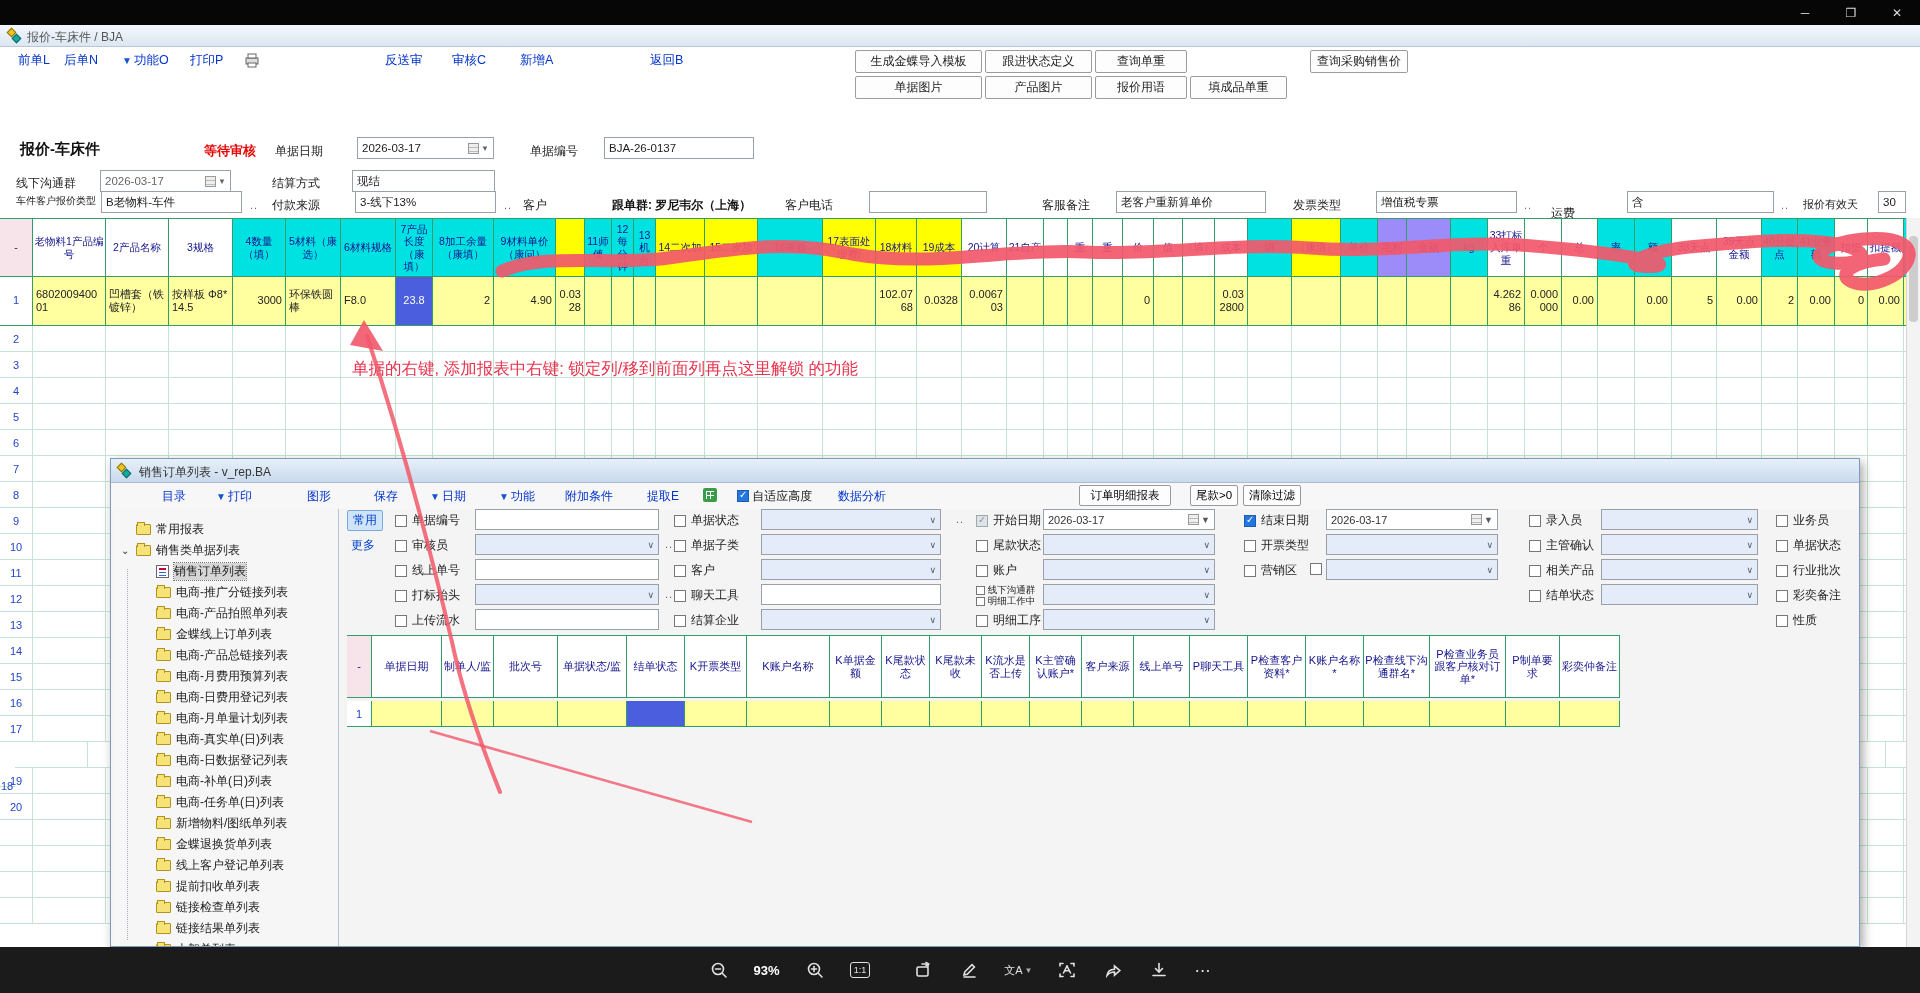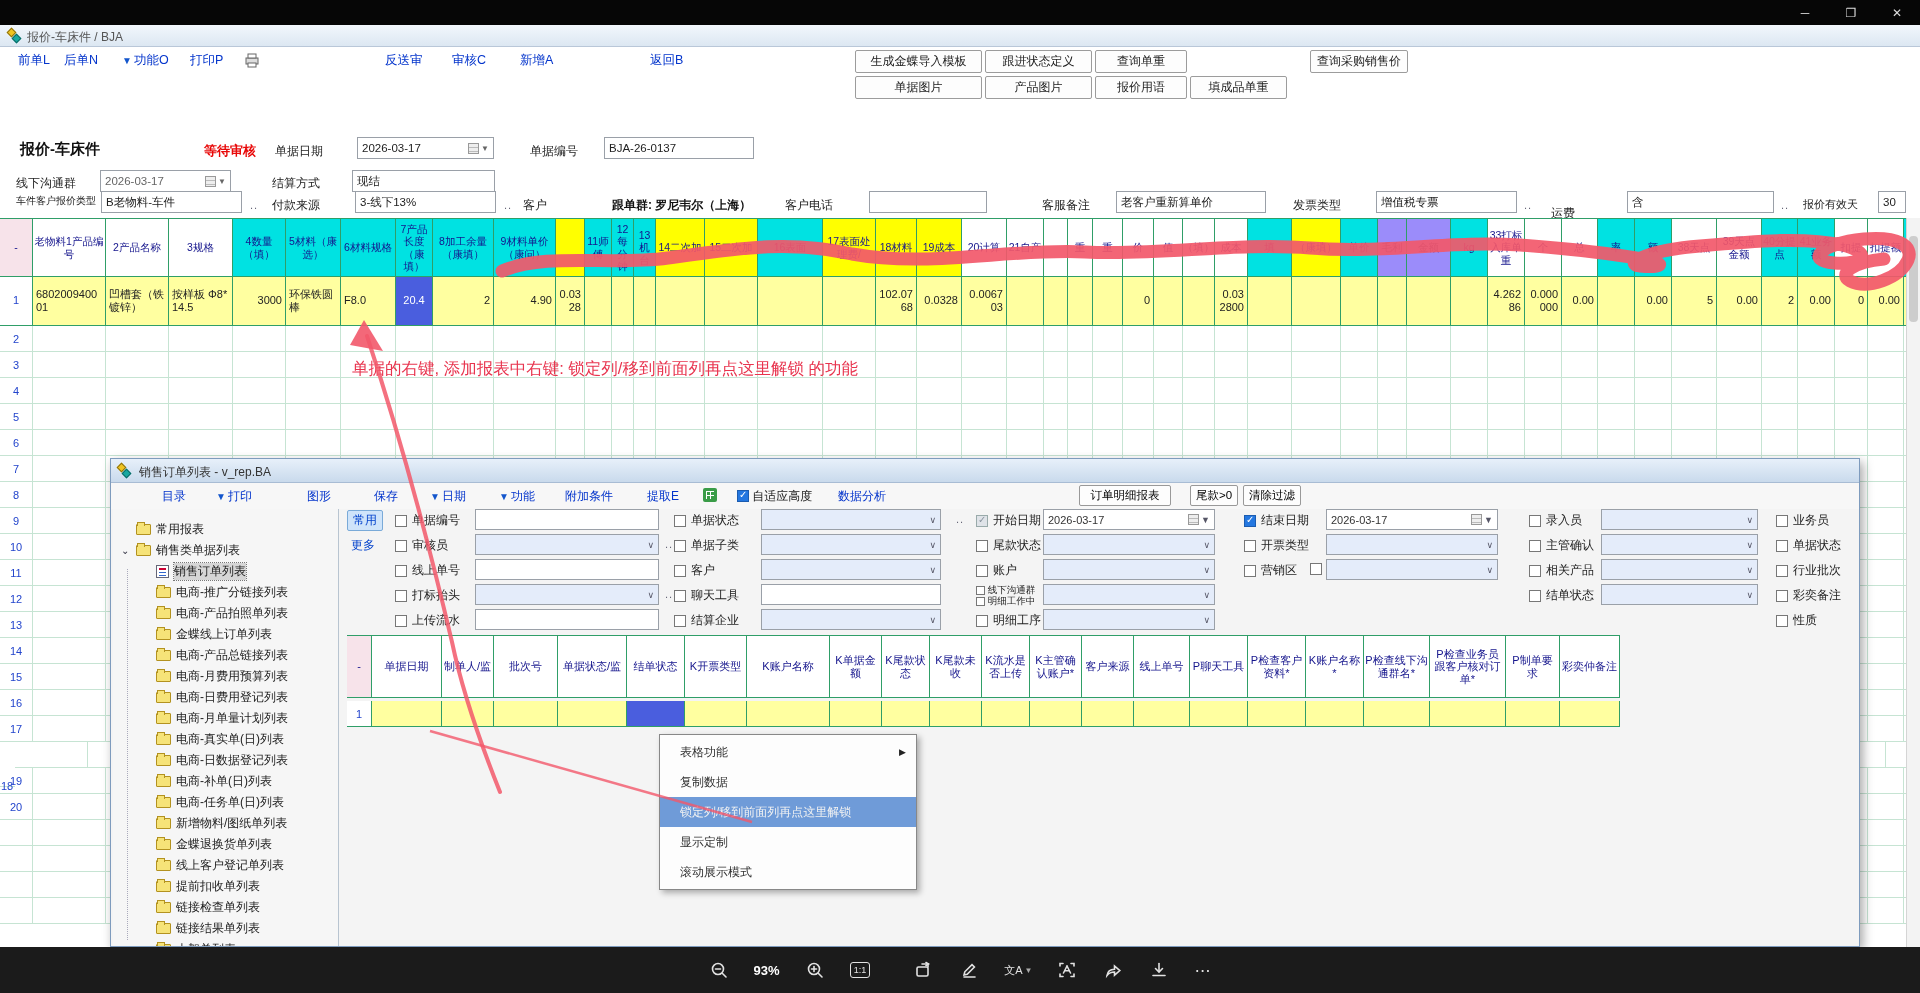--- a/index.html
+++ b/index.html
@@ -279,21 +279,21 @@
         <div class="mcell h bg-c" style="width: 40px;">44销售金额</div>
       </div>
     <div id="mt-row">
         <div class="mcell d rn" style="width: 33px;">1</div>
         <div class="mcell d" style="width: 73px;">680200940001</div>
         <div class="mcell d" style="width: 63px;">凹槽套（铁镀锌）</div>
         <div class="mcell d" style="width: 64px;">按样板 Φ8*14.5</div>
         <div class="mcell d num" style="width: 53px;">3000</div>
         <div class="mcell d" style="width: 55px;">环保铁圆棒</div>
         <div class="mcell d" style="width: 55px;">F8.0</div>
-        <div class="mcell d sel" style="width: 37px;">20.4</div>
+        <div class="mcell d sel" style="width: 37px;">23.8</div>
         <div class="mcell d num" style="width: 61px;">2</div>
         <div class="mcell d num" style="width: 62px;">4.90</div>
         <div class="mcell d num" style="width: 29px;">0.0328</div>
         <div class="mcell d" style="width: 27px;"></div>
         <div class="mcell d" style="width: 22px;"></div>
         <div class="mcell d" style="width: 22px;"></div>
         <div class="mcell d" style="width: 49px;"></div>
         <div class="mcell d" style="width: 53px;"></div>
         <div class="mcell d" style="width: 65px;"></div>
         <div class="mcell d" style="width: 53px;"></div>
@@ -1842,27 +1842,20 @@
           <div class="dcell d" style="width: 66px;"></div>
           <div class="dcell d" style="width: 76px;"></div>
           <div class="dcell d" style="width: 54px;"></div>
           <div class="dcell d" style="width: 60px;"></div>
         </div>
     </div>
   </div>
 
   <div class="note">单据的右键, 添加报表中右键: 锁定列/移到前面列再点这里解锁 的功能</div>
 
-  <div class="ctx" id="ctx">
-      <div class="ctx-item">表格功能<span class="sub">▶</span></div>
-      <div class="ctx-item">复制数据</div>
-      <div class="ctx-item hl">锁定列/移到前面列再点这里解锁</div>
-      <div class="ctx-item">显示定制</div>
-      <div class="ctx-item">滚动展示模式</div>
-    </div>
 
   <svg class="marks" viewBox="0 0 1920 993">
     <path d="M 502 271 C 548 252 610 266 668 258 C 740 248 790 240 852 254 C 930 268 1010 248 1085 252 C 1160 256 1235 242 1310 248 C 1385 254 1450 240 1520 245 C 1575 249 1620 255 1648 260 C 1668 264 1660 268 1640 266 C 1622 264 1648 250 1700 246 C 1755 241 1805 237 1842 245 C 1872 252 1866 265 1834 263 C 1806 261 1818 244 1864 239 C 1898 236 1914 246 1908 260 C 1900 278 1868 290 1850 281 C 1838 274 1852 262 1884 259" stroke="#f2586a" stroke-width="13" fill="none" stroke-linecap="round" stroke-linejoin="round" opacity="0.92"></path>
     <path d="M 367 336 C 398 430 428 540 452 642 C 462 690 480 742 500 792" stroke="#f2586a" stroke-width="4" fill="none" stroke-linecap="round" opacity="0.85"></path>
     <polygon points="364,320 383,351 350,345" fill="#f2586a" opacity="0.9"></polygon>
     <path d="M 430 731 L 752 822" stroke="#f2586a" stroke-width="2.5" fill="none" opacity="0.8"></path>
   </svg>
 
   <div class="vbottom">
     <span class="vicon">

